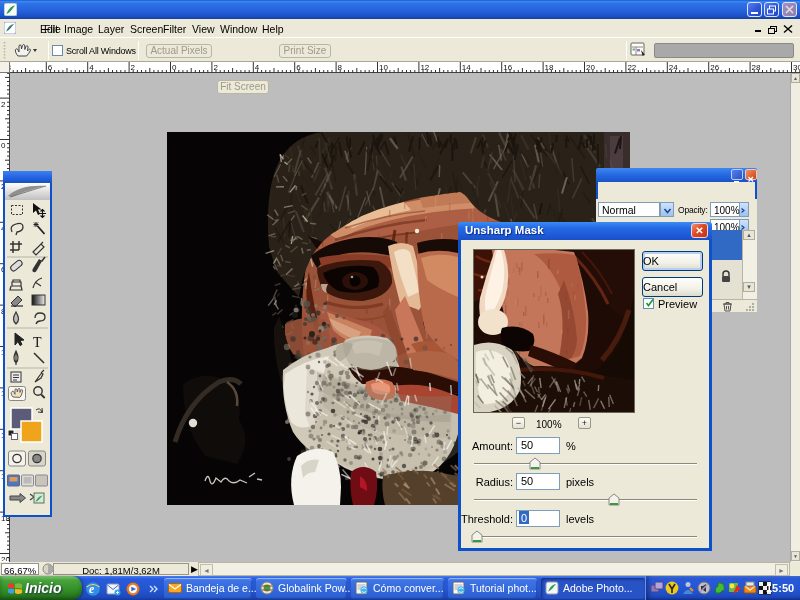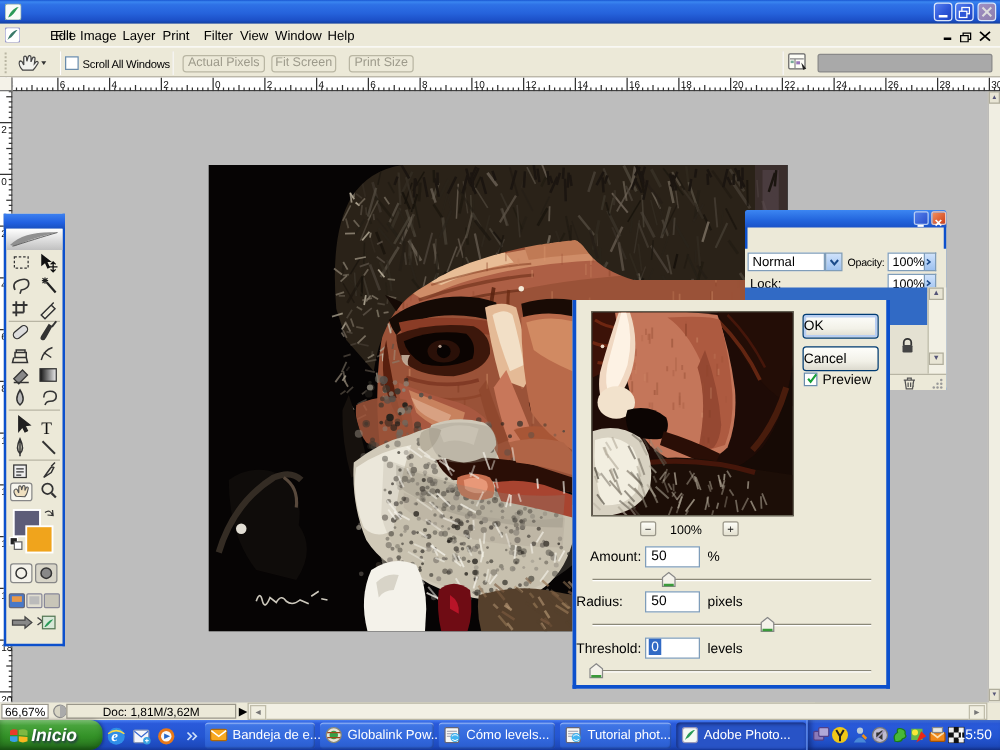--- a/index.html
+++ b/index.html
@@ -40,21 +40,21 @@
 #inicio .itext { position:absolute; left:25px; top:4px; color:#fff; font-size:14px; font-weight:bold; font-style:italic; text-shadow:1px 1px 2px #234; }
 .tbtn { position:absolute; top:2px; height:21px; border-radius:3px; color:#fff; font-size:10.5px;
   background:linear-gradient(180deg,#5b8df2 0%,#3e74e4 12%,#3065da 70%,#2a5ccd 100%);
   box-shadow:inset 0 1px 0 rgba(255,255,255,.35), inset -1px -1px 1px rgba(0,0,20,.25); }
 .tbtn .ticn { position:absolute; left:4px; top:3px; width:14px; height:14px; }
 .tbtn .ttxt { position:absolute; left:22px; top:4px; white-space:nowrap; }
 #tb5 { background:#2853c6; box-shadow:inset 1px 1px 3px rgba(0,0,30,.5); }
 #systray { left:645px; top:0; width:155px; height:24px;
   background:linear-gradient(180deg,#4b7ff0 0%,#3a6ee8 5%,#2a5ada 12%,#2456d2 55%,#1d49bc 88%,#15389c 100%);
   border-left:1px solid #6a92e8; box-shadow:inset 3px 0 4px rgba(0,0,30,.35); }
-#clock { position:absolute; left:766px; top:6px; color:#fff; font-size:11px; }
+#clock { position:absolute; left:766px; top:6px; color:#fff; font-size:11px;font-weight:bold; }
 #toolbox { left:3px; top:171px; width:49px; height:346px; background:#ece9d8; border-left:2px solid #0c50cc; border-right:2px solid #0c50cc; border-bottom:2px solid #0c50cc; }
 #layers { left:596px; top:170px; width:161px; height:142px; background:#ece9d8; border-left:2px solid #0c50cc; border-right:2px solid #0c50cc; border-bottom:2px solid #0c50cc; }
 #dialog { left:458px; top:222px; width:254px; height:329px; }
 #dlg-content { position:absolute; left:0; top:18px; width:254px; height:311px; background:#ece9d8;
   border-left:3px solid #0c50cc; border-right:3px solid #0c50cc; border-bottom:3px solid #0c50cc; }
 #dlg-titlebar { position:absolute; left:0; top:0; width:254px; height:18px; border-radius:3px 3px 0 0;
   background:linear-gradient(180deg,#3c8cf4 0%,#2468e4 35%,#1e5ad6 75%,#1850c8 100%); }
 #dlg-titlebar .dtext { position:absolute; left:7px; top:2px; color:#fff; font-size:11.5px; font-weight:bold; text-shadow:1px 1px 1px #0a2a80; }
 .xbtn { position:absolute; width:17px; height:15px; border-radius:3px; border:1px solid #f0d8d0;
   background:linear-gradient(135deg,#ef9070 0%,#dd4a28 45%,#c03418 100%); color:#fff; text-align:center; font-size:10px; font-weight:bold; line-height:14px; }
@@ -99,21 +99,21 @@
 
 <div class="abs" id="menubar">
   <svg class="abs" style="left:4px;top:3px" width="12" height="12" viewBox="0 0 12 12">
       <rect width="12" height="12" rx="2" fill="#fff" stroke="#99c"></rect>
       <path d="M2,10 C4,4 8,2 10,2 C8,4 6,8 3,9 Z" fill="#3a7a6a"></path>
     </svg>
   <span class="mi" style="left:18px;padding-left:26px;">File</span>
   <span class="mi" style="left:40px;">Edit</span>
   <span class="mi" style="left:64px;">Image</span>
   <span class="mi" style="left:98px;">Layer</span>
-  <span class="mi" style="left:130px;">Print</span>
+  <span class="mi" style="left:130px;">Screen</span>
   <span class="mi" style="left:163px;">Filter</span>
   <span class="mi" style="left:192px;">View</span>
   <span class="mi" style="left:220px;">Window</span>
   <span class="mi" style="left:262px;">Help</span>
   <svg class="abs" style="left:753px;top:5px" width="44" height="10">
     <rect x="2" y="6" width="6" height="2" fill="#000"></rect>
     <rect x="17.5" y="2.5" width="6" height="5" fill="none" stroke="#000"></rect>
       <rect x="15.5" y="4.5" width="6" height="5" fill="#ece9d8" stroke="#000"></rect>
     <path d="M31,1.5 L39,8.5 M39,1.5 L31,8.5" stroke="#000" stroke-width="1.4"></path>
   </svg>
@@ -125,21 +125,21 @@
     </svg>
   <svg class="abs" style="left:12px;top:4px" width="26" height="17" viewBox="0 0 26 17">
     <path d="M6,14 C4,12 3,9 3.5,7.5 C4,6.5 5.5,6.5 6,8 L7,10 L7,4 C7,2.5 9,2.5 9.2,4 L9.5,7 L10.5,3.5 C11,2 12.8,2.3 12.8,4 L12.8,7.5 L14,4.5 C14.6,3.2 16.2,3.6 16,5 L15.5,9 L16.8,7.5 C17.8,6.5 19,7.5 18.3,8.8 C17,11 16,12.5 14.5,14 Z" fill="#f2f2ee" stroke="#444" stroke-width="1"></path>
     <path d="M21,7 l4,0 l-2,3 z" fill="#333"></path>
   </svg>
   <div class="vsep" style="left:48px;"></div>
   <div class="abs" id="ob-check"></div>
   <div class="abs" id="ob-label">Scroll All Windows</div>
   <div class="vsep" style="left:138px;"></div>
   <div class="obtn" style="left:146px; width:66px;">Actual Pixels</div>
-  <div class="obtn" style="left:217px; width:52px;">Fit Screen</div>
+  <div class="obtn" style="left:217px; width:52px;margin-top:36px;">Fit Screen</div>
   <div class="obtn" style="left:279px; width:52px;">Print Size</div>
   <div class="vsep" style="left:626px;"></div>
   <svg class="abs" style="left:630px;top:3px" width="18" height="18" viewBox="0 0 18 18">
     <rect x="1" y="2" width="13" height="12" rx="1" fill="#fdfdf6" stroke="#666"></rect>
     <path d="M2,6 h11 M6,6 v8" stroke="#888" stroke-width="1"></path>
     <rect x="2.5" y="7.5" width="2.5" height="2" fill="#7a9"></rect>
       <rect x="7" y="8" width="3" height="2.5" fill="#97b"></rect>
     <path d="M11,9 l4,5 l-2.5,0.8 z" fill="#222"></path>
   </svg>
   <div class="abs" id="ob-well"></div>
@@ -1958,20 +1958,24 @@
             <circle cx="9" cy="6" r="1"></circle>
             <circle cx="3" cy="9" r="1"></circle>
             <circle cx="6" cy="9" r="1"></circle>
             <circle cx="9" cy="9" r="1"></circle>
           </g>
         </svg>
   </div>
 </div>
 </div>
 <div class="abs" id="dialog">
+  <div id="dlg-titlebar">
+      <span class="dtext">Unsharp Mask</span>
+    <div class="xbtn" style="right:4px; top:1px;">✕</div>
+  </div>
   <div id="dlg-content">
     <div class="abs" style="left:12px; top:9px; width:162px; height:164px; border:1px solid #6a6858; background:#1a0d08;">
         <svg width="160" height="162" viewBox="0 0 160 162" style="position:absolute;left:0;top:0">
 <rect width="160" height="162" fill="#1e0b06"></rect>
 <path d="M0,0 L40,0 Q32,20 23,35 Q11,48 0,52 Z" fill="#3c1208"></path>
 <path d="M2,6 Q18,16 30,10 M0,24 Q14,30 24,22 M4,40 Q14,42 20,34" stroke="#7a2c14" stroke-width="2.5" fill="none" opacity="0.8"></path>
 <circle cx="8" cy="27" r="1.5" fill="#e8d8c8"></circle>
           <circle cx="14" cy="30" r="1" fill="#e8d8c8"></circle>
 <path d="M100,0 L160,0 L160,75 Q140,64 126,44 Q110,20 100,0 Z" fill="#230d06"></path>
 <path d="M100,6 Q122,28 134,54" stroke="#6f2a14" stroke-width="3" fill="none" opacity="0.85"></path>
@@ -2149,21 +2153,21 @@
     <div class="lab" style="left:75px; top:179px; font-size:10px;">100%</div>
     <div class="pmbtn" style="left:117px; top:177px;">+</div>
     <div class="lab" style="left:0px; top:200px; width:52px; text-align:right;">Amount:</div>
     <div class="numbox" style="left:55px; top:197px;">50</div>
     <div class="lab" style="left:105px; top:200px;">%</div>
     <div class="slider" style="left:13px; top:223px; width:223px;"></div>
     <svg class="abs" style="left:68px;top:217px" width="12" height="14">
         <path d="M6,1 L11,5 L11,12 L1,12 L1,5 Z" fill="#f4f2ea" stroke="#888"></path>
         <path d="M2,11 h8" stroke="#3a9a3a" stroke-width="2"></path>
       </svg>
-    <div class="lab" style="left:0px; top:236px; width:52px; ">Radius:</div>
+    <div class="lab" style="left:0px; top:236px; width:52px; text-align:right;">Radius:</div>
     <div class="numbox" style="left:55px; top:233px;">50</div>
     <div class="lab" style="left:105px; top:236px;">pixels</div>
     <div class="slider" style="left:13px; top:259px; width:223px;"></div>
     <svg class="abs" style="left:147px;top:253px" width="12" height="14">
         <path d="M6,1 L11,5 L11,12 L1,12 L1,5 Z" fill="#f4f2ea" stroke="#888"></path>
         <path d="M2,11 h8" stroke="#3a9a3a" stroke-width="2"></path>
       </svg>
     <div class="lab" style="left:0px; top:273px; width:52px; text-align:right;">Threshold:</div>
     <div class="numbox" style="left:55px; top:270px; padding:0;"><span style="display:inline-block;background:#316ac5;color:#fff;padding:1px 2px 0 2px;margin-left:2px;">0</span></div>
     <div class="lab" style="left:105px; top:273px;">levels</div>
@@ -2228,21 +2232,21 @@
       </svg>
       <span class="ttxt">Globalink Pow...</span>
     </div>
     <div class="tbtn" style="left:351px; width:93px;">
       <svg class="ticn" viewBox="0 0 14 14">
         <rect x="1" y="1" width="11" height="12" rx="1" fill="#f8f8f4" stroke="#667"></rect>
         <path d="M2.5,4 h8 M2.5,6 h8 M2.5,8 h5" stroke="#99a" stroke-width="0.8"></path>
         <circle cx="9" cy="9" r="3.6" fill="#38b0f0" opacity="0.95"></circle>
         <path d="M6.5,8 Q9,5.5 11.5,8 M6.8,10.5 Q9,12.5 11.3,10.5" stroke="#fff" stroke-width="0.8" fill="none"></path>
       </svg>
-      <span class="ttxt">Cómo levels...</span>
+      <span class="ttxt">Cómo conver...</span>
     </div>
     <div class="tbtn" style="left:448px; width:89px;">
       <svg class="ticn" viewBox="0 0 14 14">
         <rect x="1" y="1" width="11" height="12" rx="1" fill="#f8f8f4" stroke="#667"></rect>
         <path d="M2.5,4 h8 M2.5,6 h8 M2.5,8 h5" stroke="#99a" stroke-width="0.8"></path>
         <circle cx="9" cy="9" r="3.6" fill="#38b0f0" opacity="0.95"></circle>
         <path d="M6.5,8 Q9,5.5 11.5,8 M6.8,10.5 Q9,12.5 11.3,10.5" stroke="#fff" stroke-width="0.8" fill="none"></path>
       </svg>
       <span class="ttxt">Tutorial phot...</span>
     </div>

